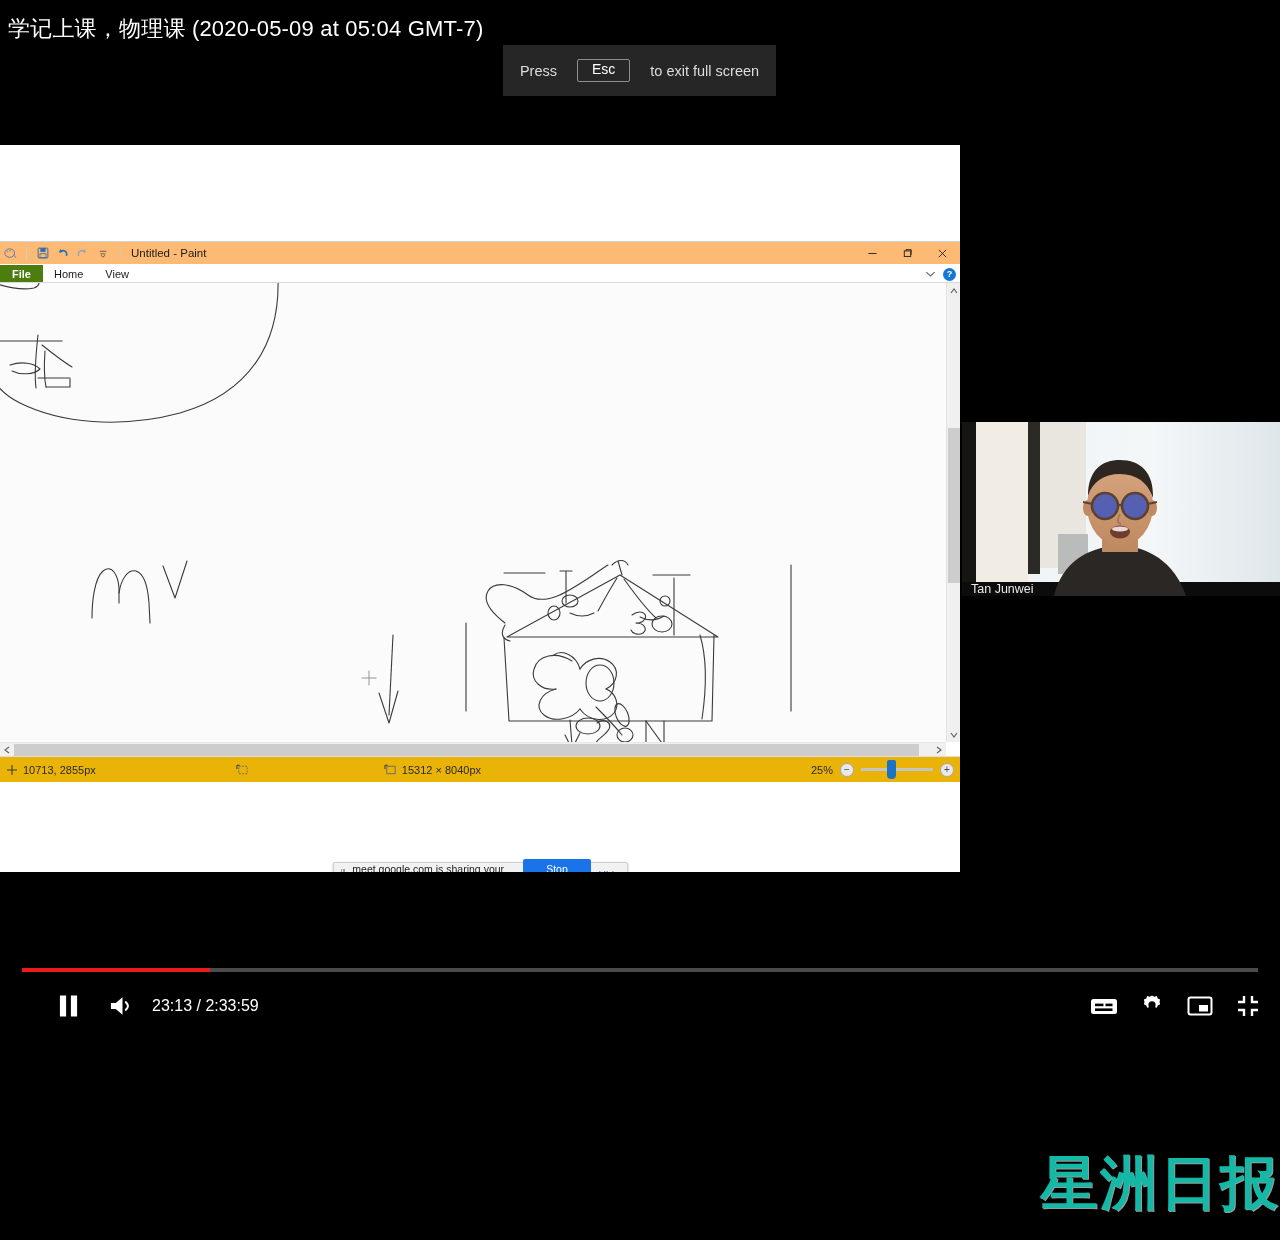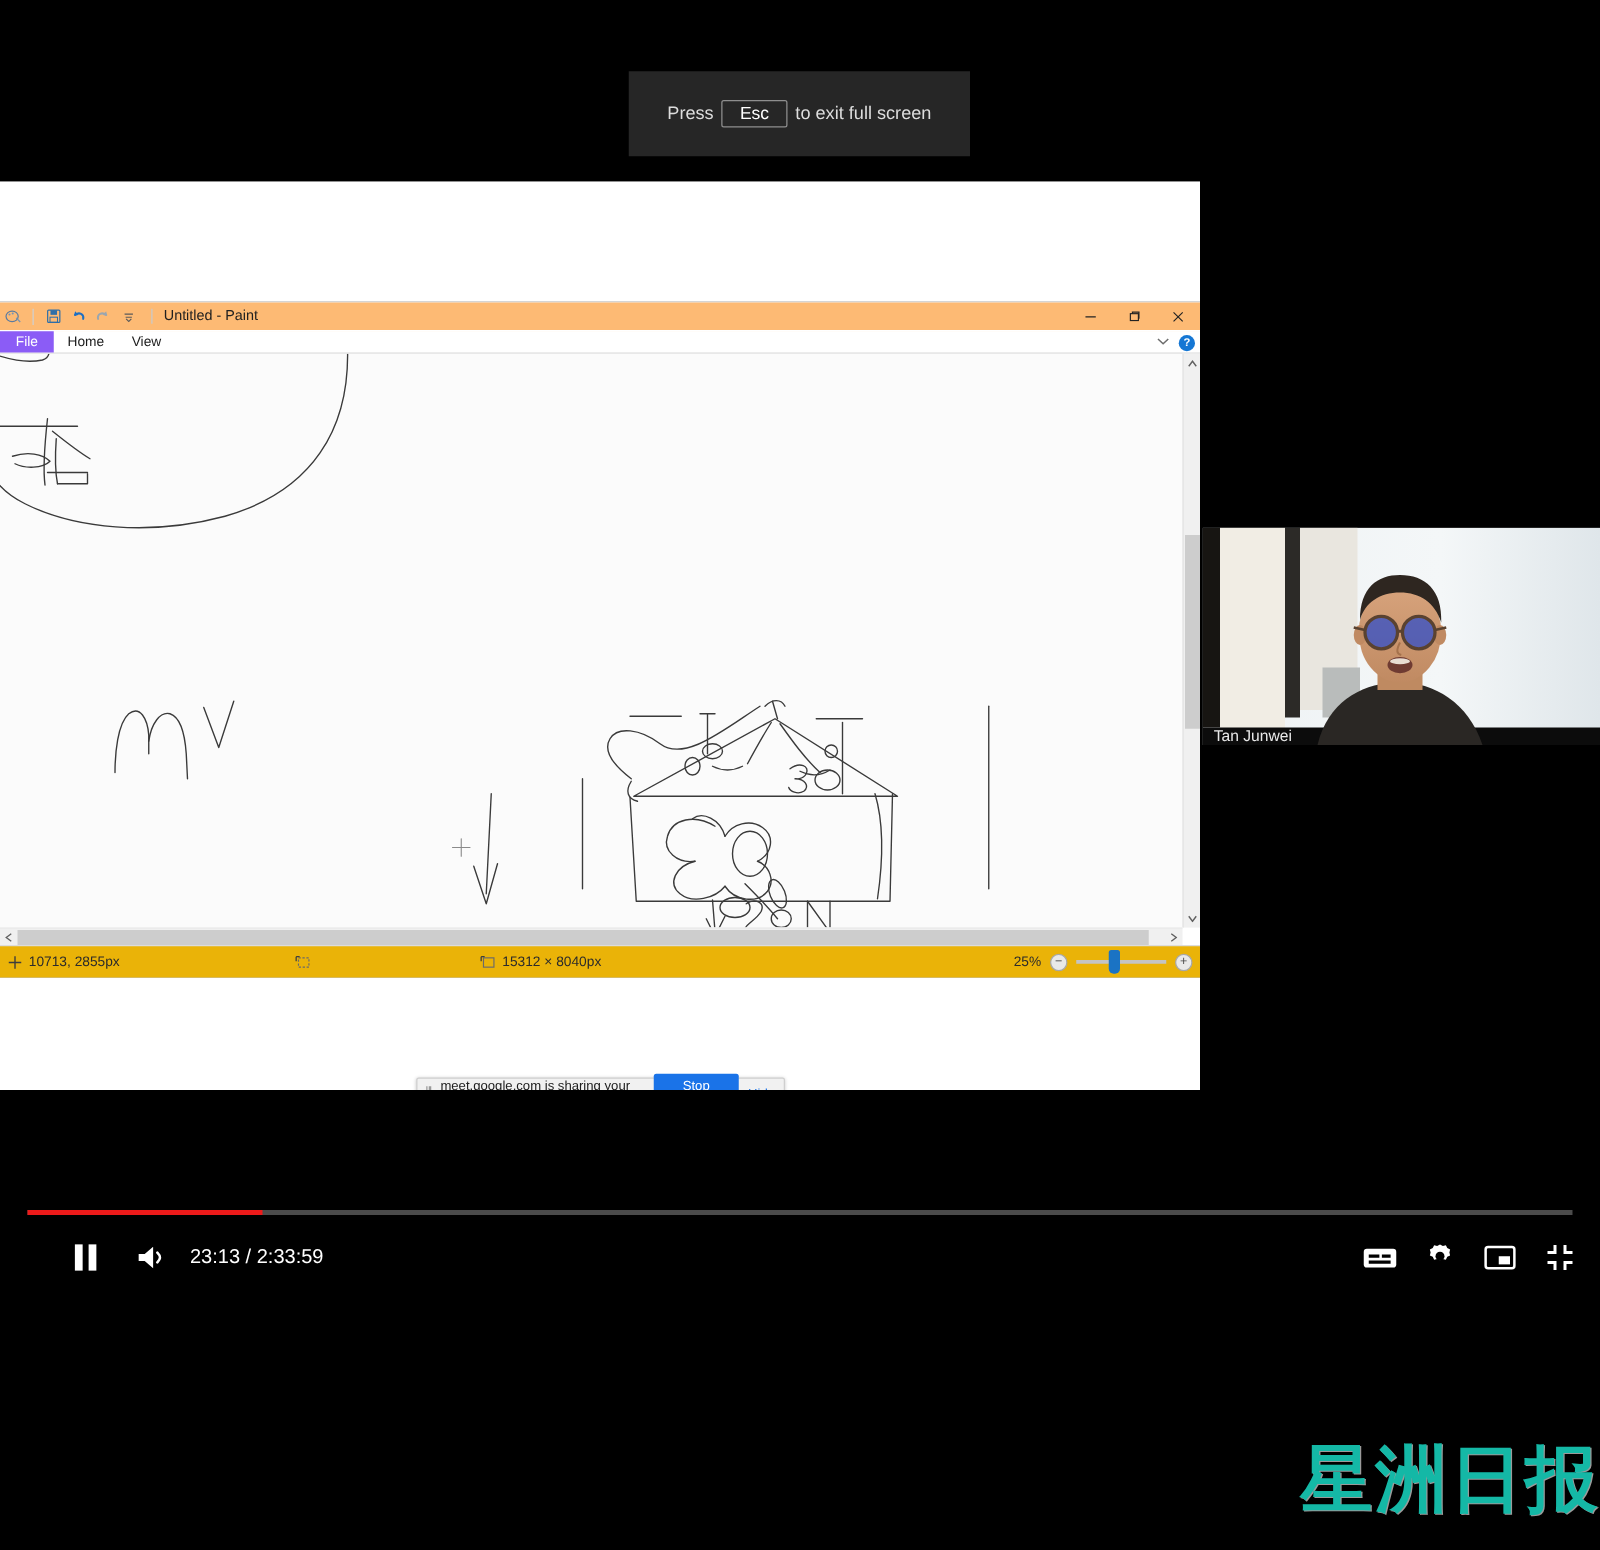--- a/index.html
+++ b/index.html
@@ -12,24 +12,24 @@
   #root { position: relative; width: 1280px; height: 1240px; background: #000; }
 
   
   .vid-title {
     position: absolute; left: 8px; top: 14px;
     color: #fff; font-size: 22px; letter-spacing: .2px;
     white-space: nowrap;
   }
   .esc-toast {
     position: absolute; left: 503px; top: 45px;
-    width: 273px; height: 68px;
+    width: 273px; height: 51px;
     background: #262626; color: #ddd;
     display: flex; align-items: center; justify-content: center;
-    font-size: 14.5px; gap: 6px; margin-top: 12px;
+    font-size: 14.5px; gap: 20px;
   }
   .esc-key {
     border: 1px solid #8e8e8e; border-radius: 2px;
     padding: 1px 14px 2px; font-size: 14px; color: #fff;
     line-height: 1.25;
   }
 
   
   .share-area {
     position: absolute; left: 0; top: 145px;
@@ -62,21 +62,21 @@
   }
 
   .paint-ribbon {
     height: 18px; background: #fff; position: relative;
     display: flex; align-items: stretch; border-bottom: 1px solid #d9d9d9;
   }
   .rib-tab {
     display: flex; align-items: center; justify-content: center;
     font-size: 11px; padding: 0 11px; color: #1a1a1a;
   }
-  .rib-tab.file { background: #8b5cf6; color: #fff; min-width: 43px; }
+  .rib-tab.file { background: #4d7c0f; color: #fff; min-width: 43px; font-weight: bold; }
   .ribbon-right { position: absolute; right: 4px; top: 0; height: 18px; display: flex; align-items: center; gap: 7px; }
   .chev-down { color: #6d6d6d; font-size: 10px; }
   .help-dot {
     width: 13px; height: 13px; border-radius: 50%; background: #1577d4;
     color: #fff; font-size: 9px; font-weight: bold;
     display: flex; align-items: center; justify-content: center;
   }
 
   
   .canvas-wrap {
@@ -165,20 +165,21 @@
     display: flex; align-items: center; justify-content: center;
     text-shadow: 1px 1px 0 #9a9a9a, 2px 2px 2px rgba(0,0,0,.35);
     white-space: nowrap;
   }
 </style>
 </head>
 <body>
 
 <div id="root">
 
+  <div class="vid-title">学记上课，物理课 (2020-05-09 at 05:04 GMT-7)</div>
 
   <div class="esc-toast">
     <span>Press</span>
     <span class="esc-key">Esc</span>
     <span>to exit full screen</span>
   </div>
 
   <div class="share-area">
     <div class="share-blank"></div>
     <div class="share-bottom-blank"></div>

